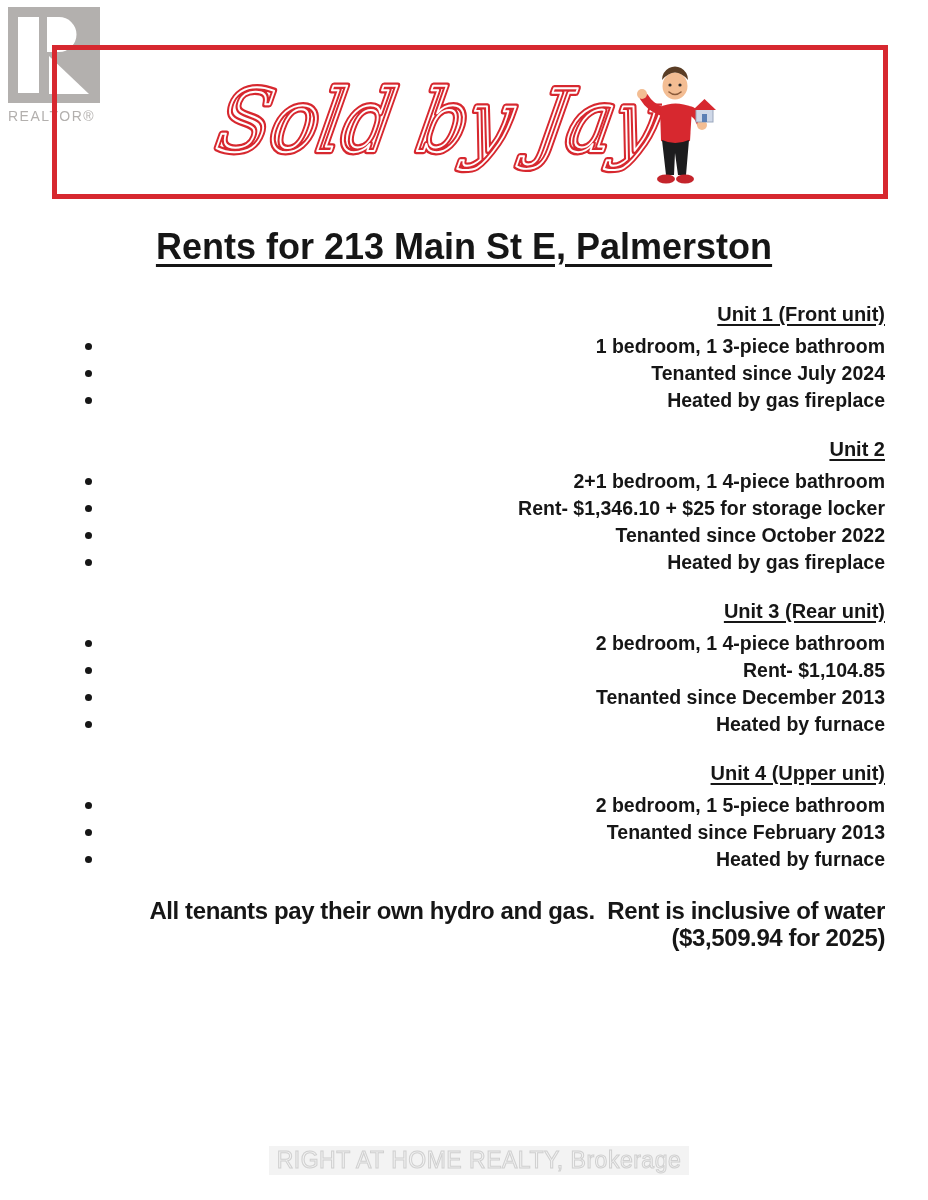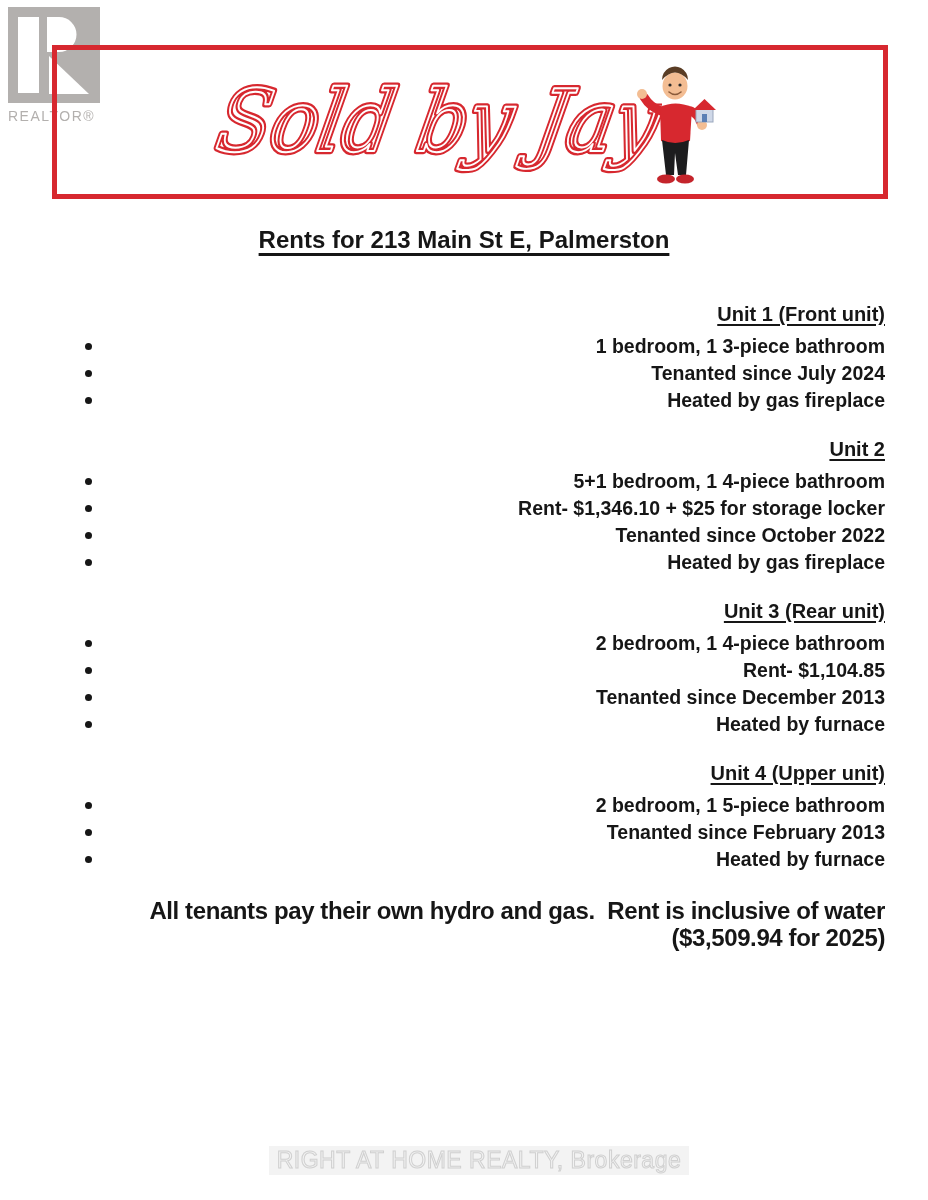--- a/index.html
+++ b/index.html
@@ -17,21 +17,21 @@
   .banner-area{position:absolute;left:52px;top:45px;width:836px;height:154px;z-index:1;background:#ffffff;}
   .banner-border{
     position:absolute;left:52px;top:45px;width:826px;height:144px;
     border:5px solid #d7282f;z-index:3;pointer-events:none;background:transparent;
   }
   .script-svg{position:absolute;left:150px;top:14px;}
   .mascot-svg{position:absolute;left:584px;top:20px;}
   
   .page-title{
     position:absolute;top:226px;left:0;width:100%;text-align:center;
-    font-size:24px;font-weight:700;
+    font-size:36px;font-weight:700;
   }
   .page-title span{text-decoration:underline;text-decoration-thickness:3px;text-underline-offset:5px;}
   
   .content{position:absolute;left:55px;top:301px;width:830px;text-align:right;}
   .unit-heading{
     font-size:20px;font-weight:700;margin:0 0 6px 0;line-height:26px;
     text-decoration:underline;text-decoration-thickness:2px;text-underline-offset:3px;
   }
   ul.bullets{margin:0 0 22px 0;padding:0 0 0 30px;list-style:none;}
   ul.bullets li{
@@ -119,21 +119,21 @@
       <ul class="bullets">
         <li>1 bedroom, 1 3-piece bathroom</li>
         <li>Tenanted since July 2024</li>
         <li>Heated by gas fireplace</li>
       </ul>
     </div>
 
     <div class="section">
       <h2 class="unit-heading">Unit 2</h2>
       <ul class="bullets">
-        <li>5+1 bedroom, 1 4-piece bathroom</li>
+        <li>2+1 bedroom, 1 4-piece bathroom</li>
         <li>Rent- $1,346.10 + $25 for storage locker</li>
         <li>Tenanted since October 2022</li>
         <li>Heated by gas fireplace</li>
       </ul>
     </div>
 
     <div class="section">
       <h2 class="unit-heading">Unit 3 (Rear unit)</h2>
       <ul class="bullets">
         <li>2 bedroom, 1 4-piece bathroom</li>

